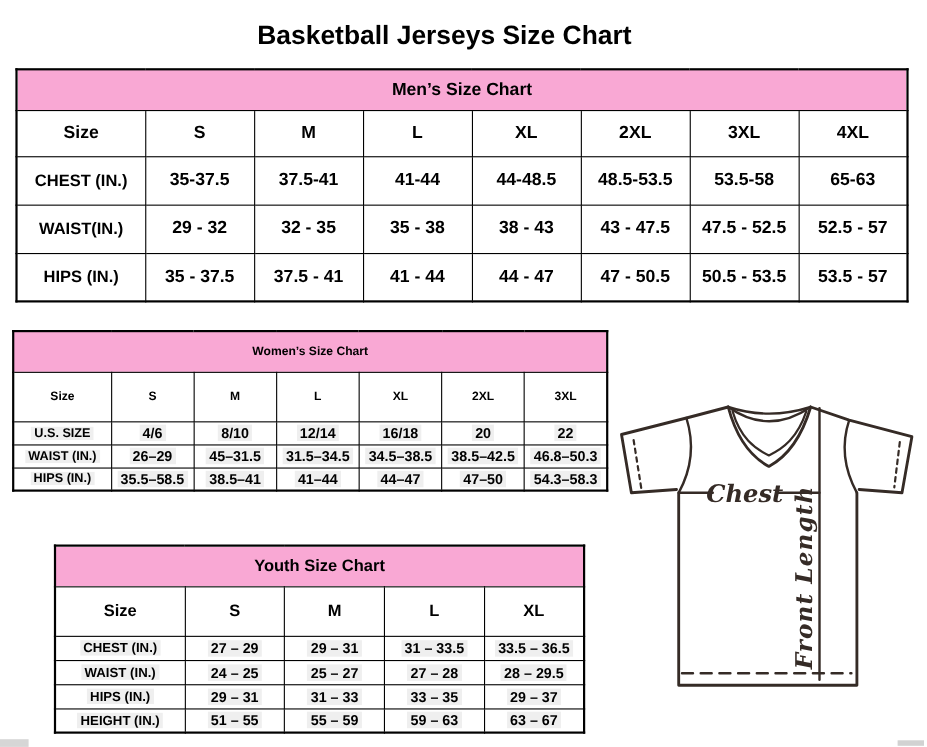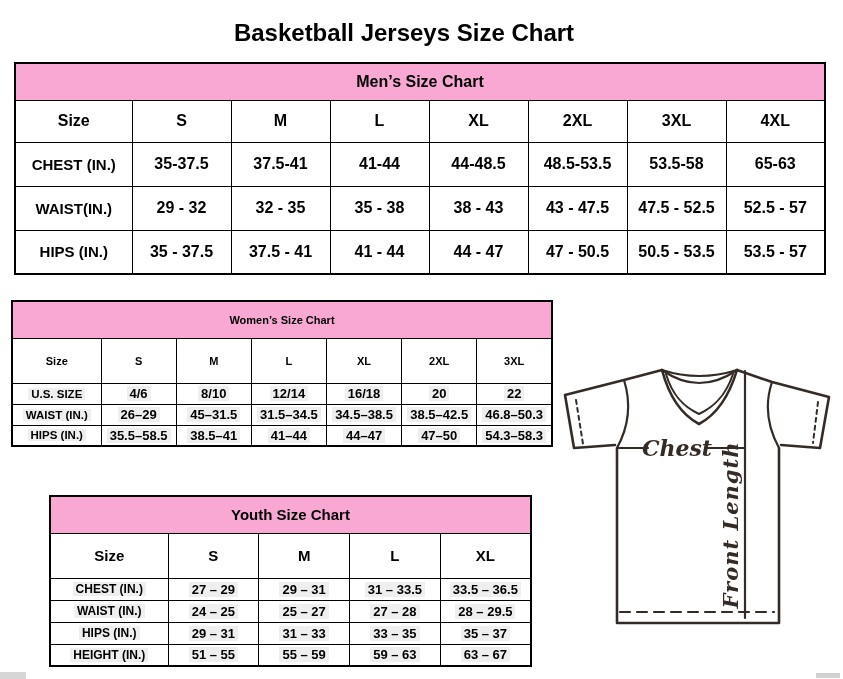--- a/index.html
+++ b/index.html
@@ -210,21 +210,21 @@
         <td><span class="hl">24 – 25</span></td>
         <td><span class="hl">25 – 27</span></td>
         <td><span class="hl">27 – 28</span></td>
         <td><span class="hl">28 – 29.5</span></td>
       </tr>
       <tr class="data-row">
         <td class="row-label"><span class="hl">HIPS (IN.)</span></td>
         <td><span class="hl">29 – 31</span></td>
         <td><span class="hl">31 – 33</span></td>
         <td><span class="hl">33 – 35</span></td>
-        <td><span class="hl">35 – 37</span></td>
+        <td><span class="hl">29 – 37</span></td>
       </tr>
       <tr class="data-row">
         <td class="row-label"><span class="hl">HEIGHT (IN.)</span></td>
         <td><span class="hl">51 – 55</span></td>
         <td><span class="hl">55 – 59</span></td>
         <td><span class="hl">59 – 63</span></td>
         <td><span class="hl">63 – 67</span></td>
       </tr>
     </tbody>
   </table>

